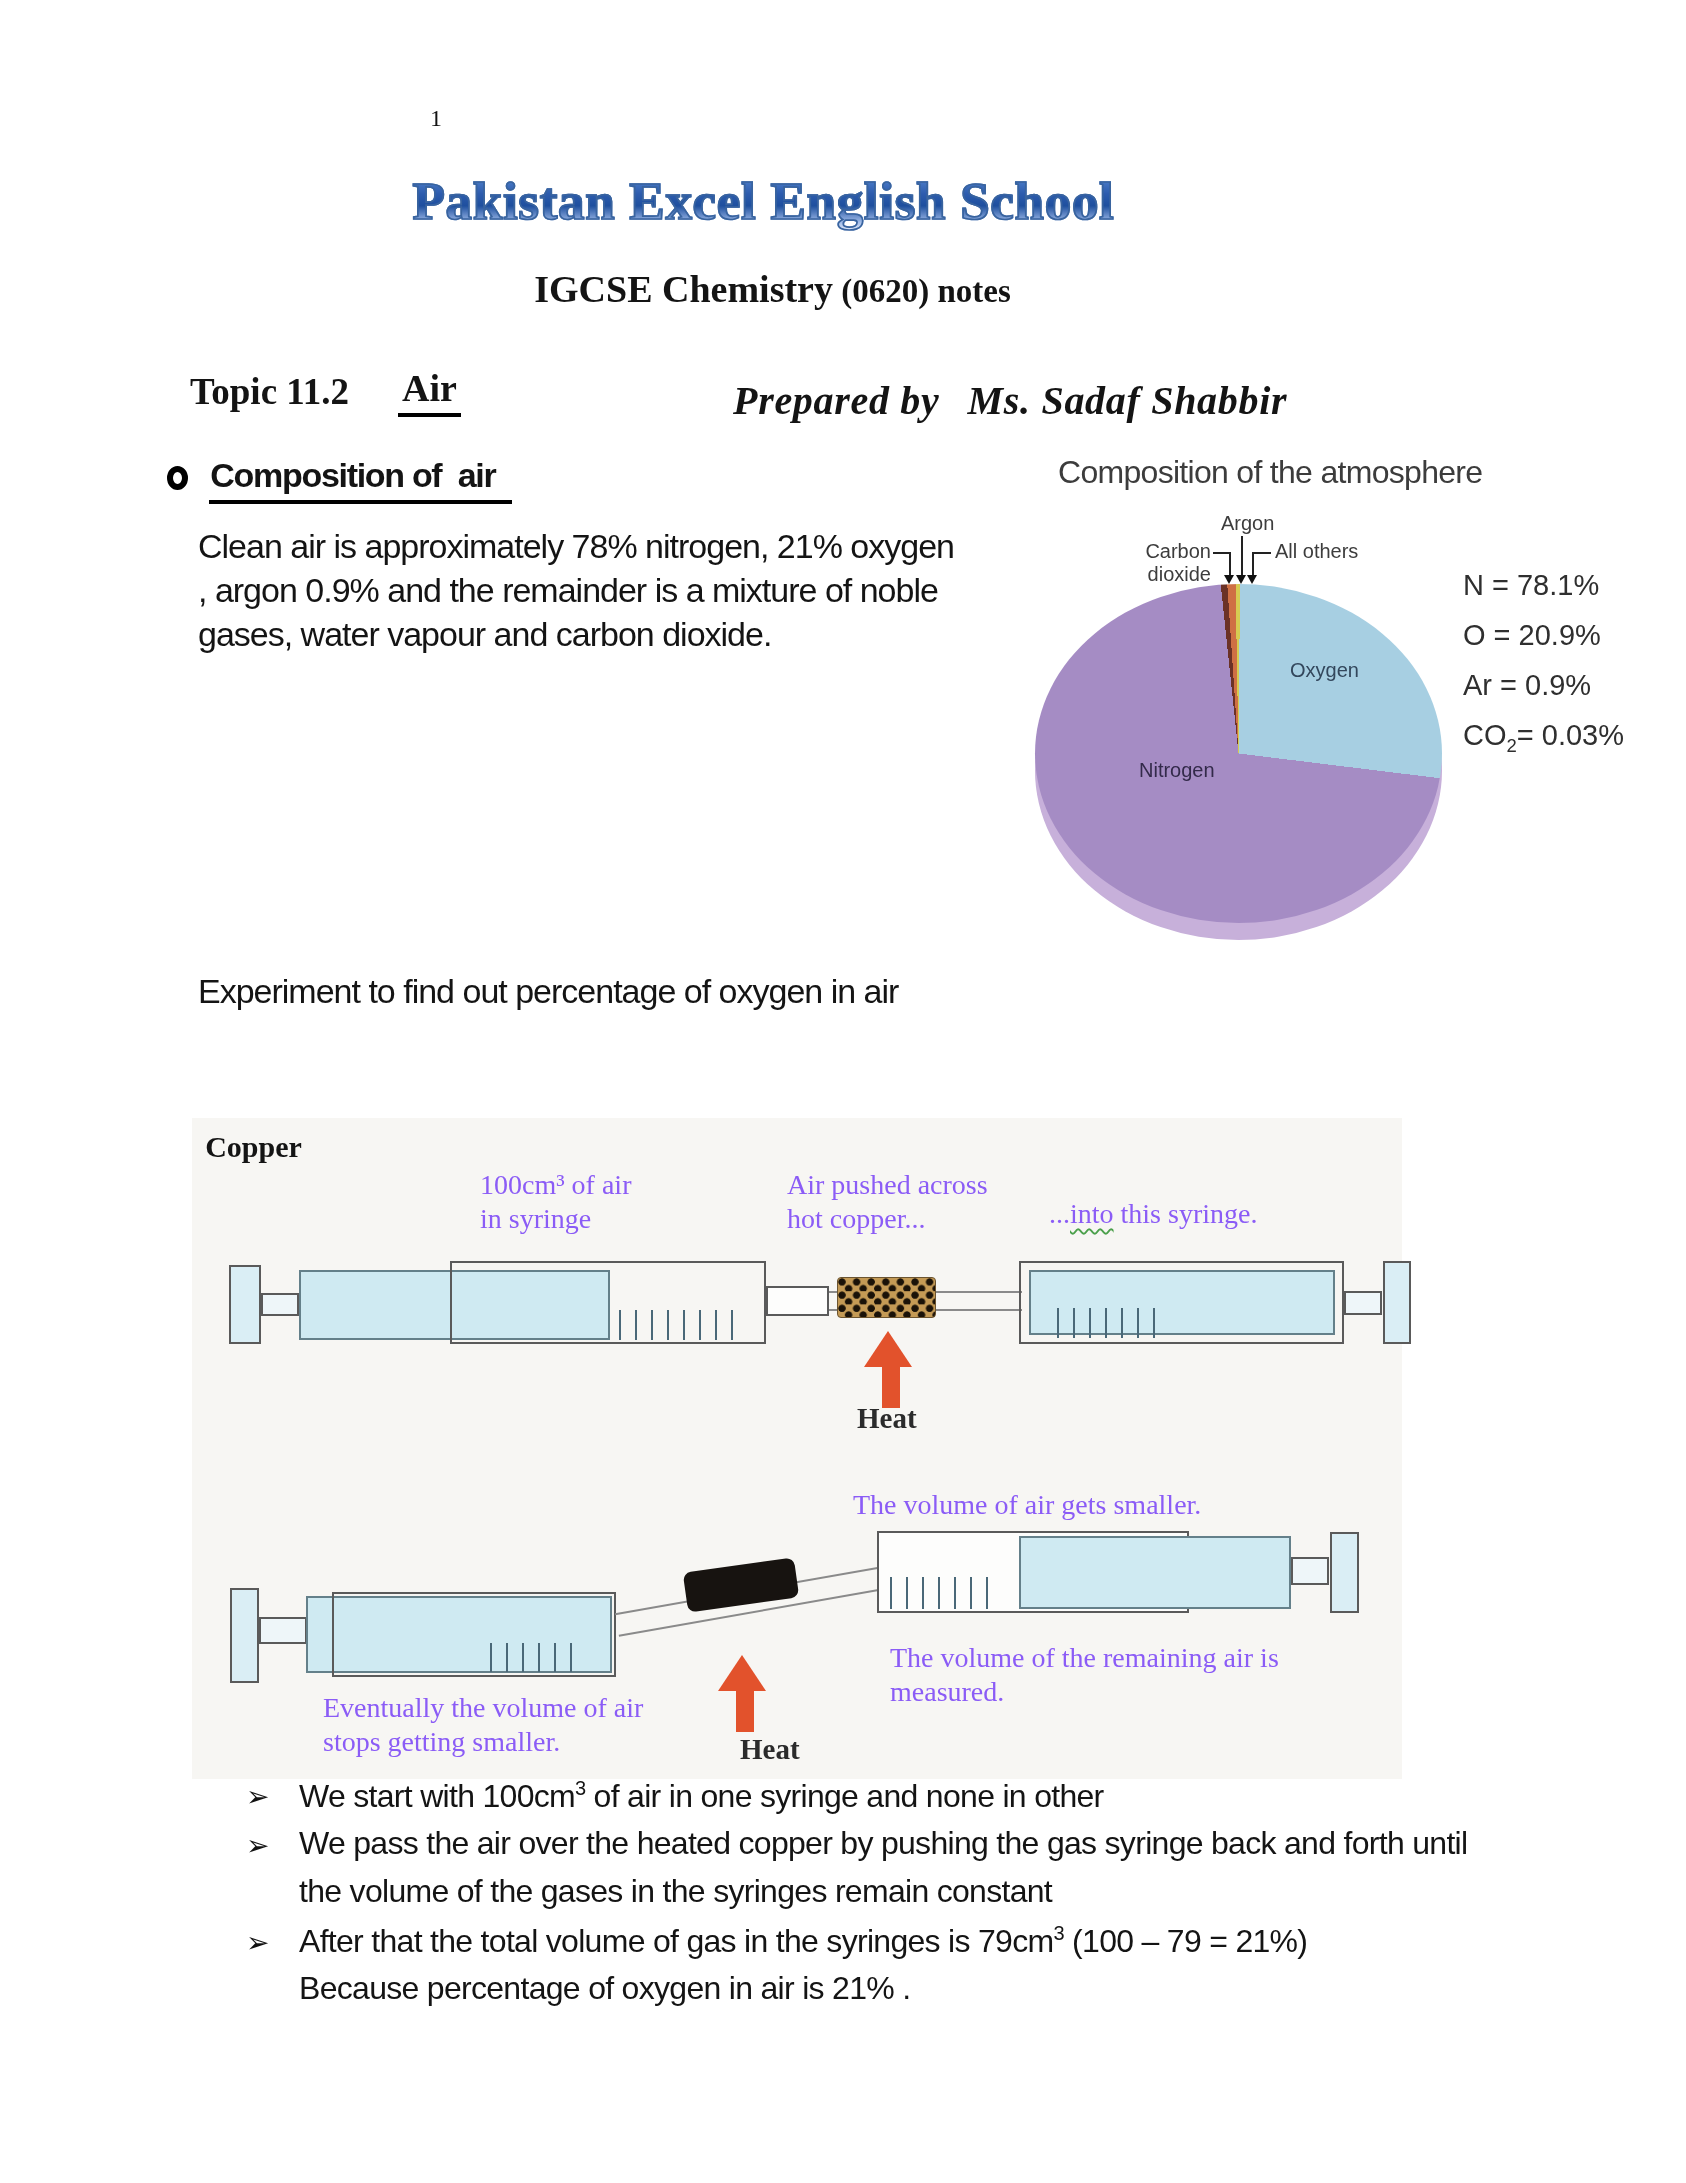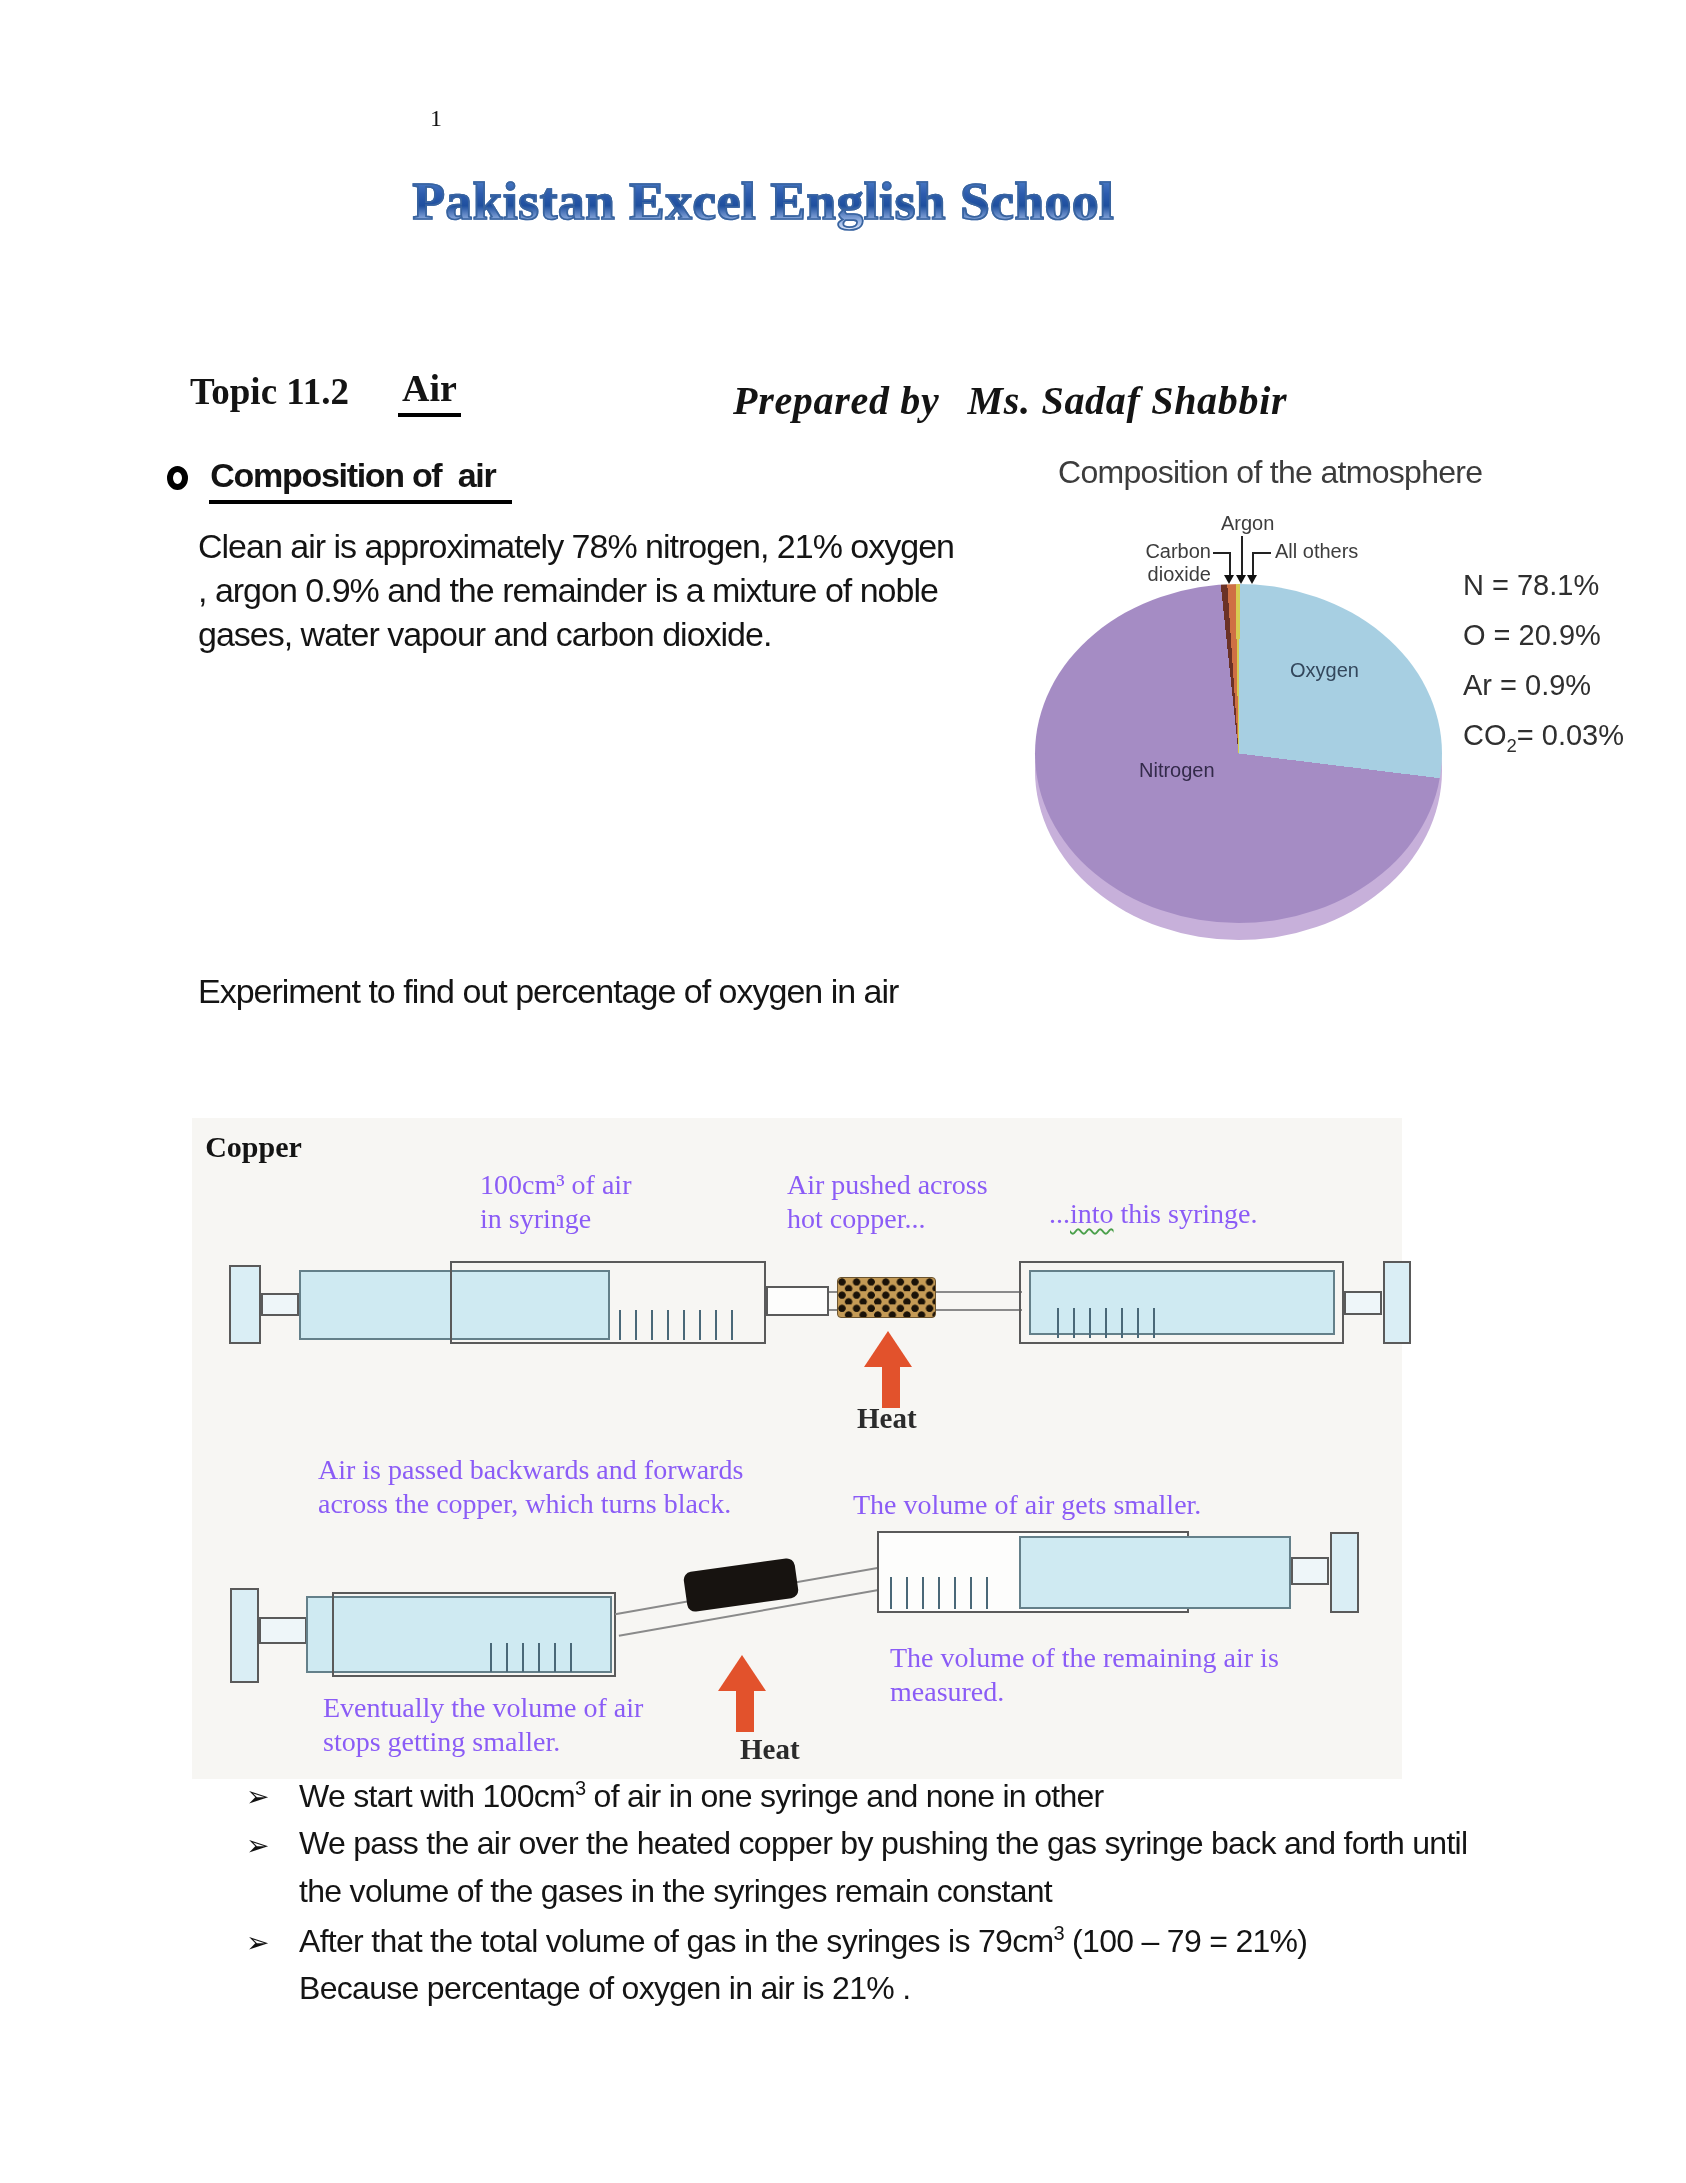--- a/index.html
+++ b/index.html
@@ -79,20 +79,23 @@
 </style>
 </head>
 <body>
 
 <div class="page">
 
   <div class="abs page-num" style="left:430px;top:105px;">1</div>
 
   <div class="abs school-title" style="left:370px;top:171px;">Pakistan Excel English School</div>
 
+  <div class="abs course-line" style="left:475px;top:267px;">
+    <span class="course-main">IGCSE Chemistry</span><span class="course-rest"> (0620) notes</span>
+  </div>
 
   <div class="abs topic-label" style="left:190px;top:370px;">Topic 11.2</div>
   <div class="abs topic-title" style="left:398px;top:366px;">Air</div>
   <div class="abs prepared" style="left:733px;top:377px;">
     <span>Prepared by</span><span class="gap"></span><span>Ms. Sadaf Shabbir</span>
   </div>
 
   <div class="abs bullet-ring" style="left:167px;top:466px;"></div>
   <div class="abs comp-heading" style="left:209px;top:456px;">Composition of &nbsp;air</div>
 
@@ -162,24 +165,20 @@
     </div>
     <div class="abs heat-label" style="left:665px;top:284px;">Heat</div>
 
     <div class="abs tube" style="left:744px;top:173px;width:86px;height:20px;"></div>
     <div class="abs sy-fill" style="left:837px;top:152px;width:306px;height:65px;"></div>
     <div class="abs sy" style="left:827px;top:143px;width:325px;height:83px;"></div>
     <div class="abs ticks" style="left:865px;top:190px;width:99px;height:30px;"></div>
     <div class="abs sy-rod" style="left:1152px;top:173px;width:38px;height:24px;"></div>
     <div class="abs sy-flange" style="left:1191px;top:143px;width:28px;height:83px;"></div>
 
-    <div class="abs dcap" style="left:126px;top:335px;">
-      <div>Air is passed backwards and forwards</div>
-      <div>across the copper, which turns black.</div>
-    </div>
     <div class="abs dcap" style="left:661px;top:370px;">The volume of air gets smaller.</div>
 
     <div class="abs sy-flange" style="left:38px;top:470px;width:29px;height:95px;"></div>
     <div class="abs sy-rod" style="left:67px;top:499px;width:48px;height:26.5px;"></div>
     <div class="abs sy-fill" style="left:114px;top:478px;width:306px;height:77px;"></div>
     <div class="abs sy" style="left:140px;top:474px;width:284px;height:85px;"></div>
     <div class="abs ticks" style="left:298px;top:525px;width:86px;height:29px;"></div>
 
     <div class="abs tube" style="left:425px;top:495px;width:278px;height:24px;transform:rotate(-10deg);transform-origin:left center;"></div>
     <div class="abs copper-black" style="left:493px;top:447px;width:112px;height:40px;transform:rotate(-8deg);"></div>

